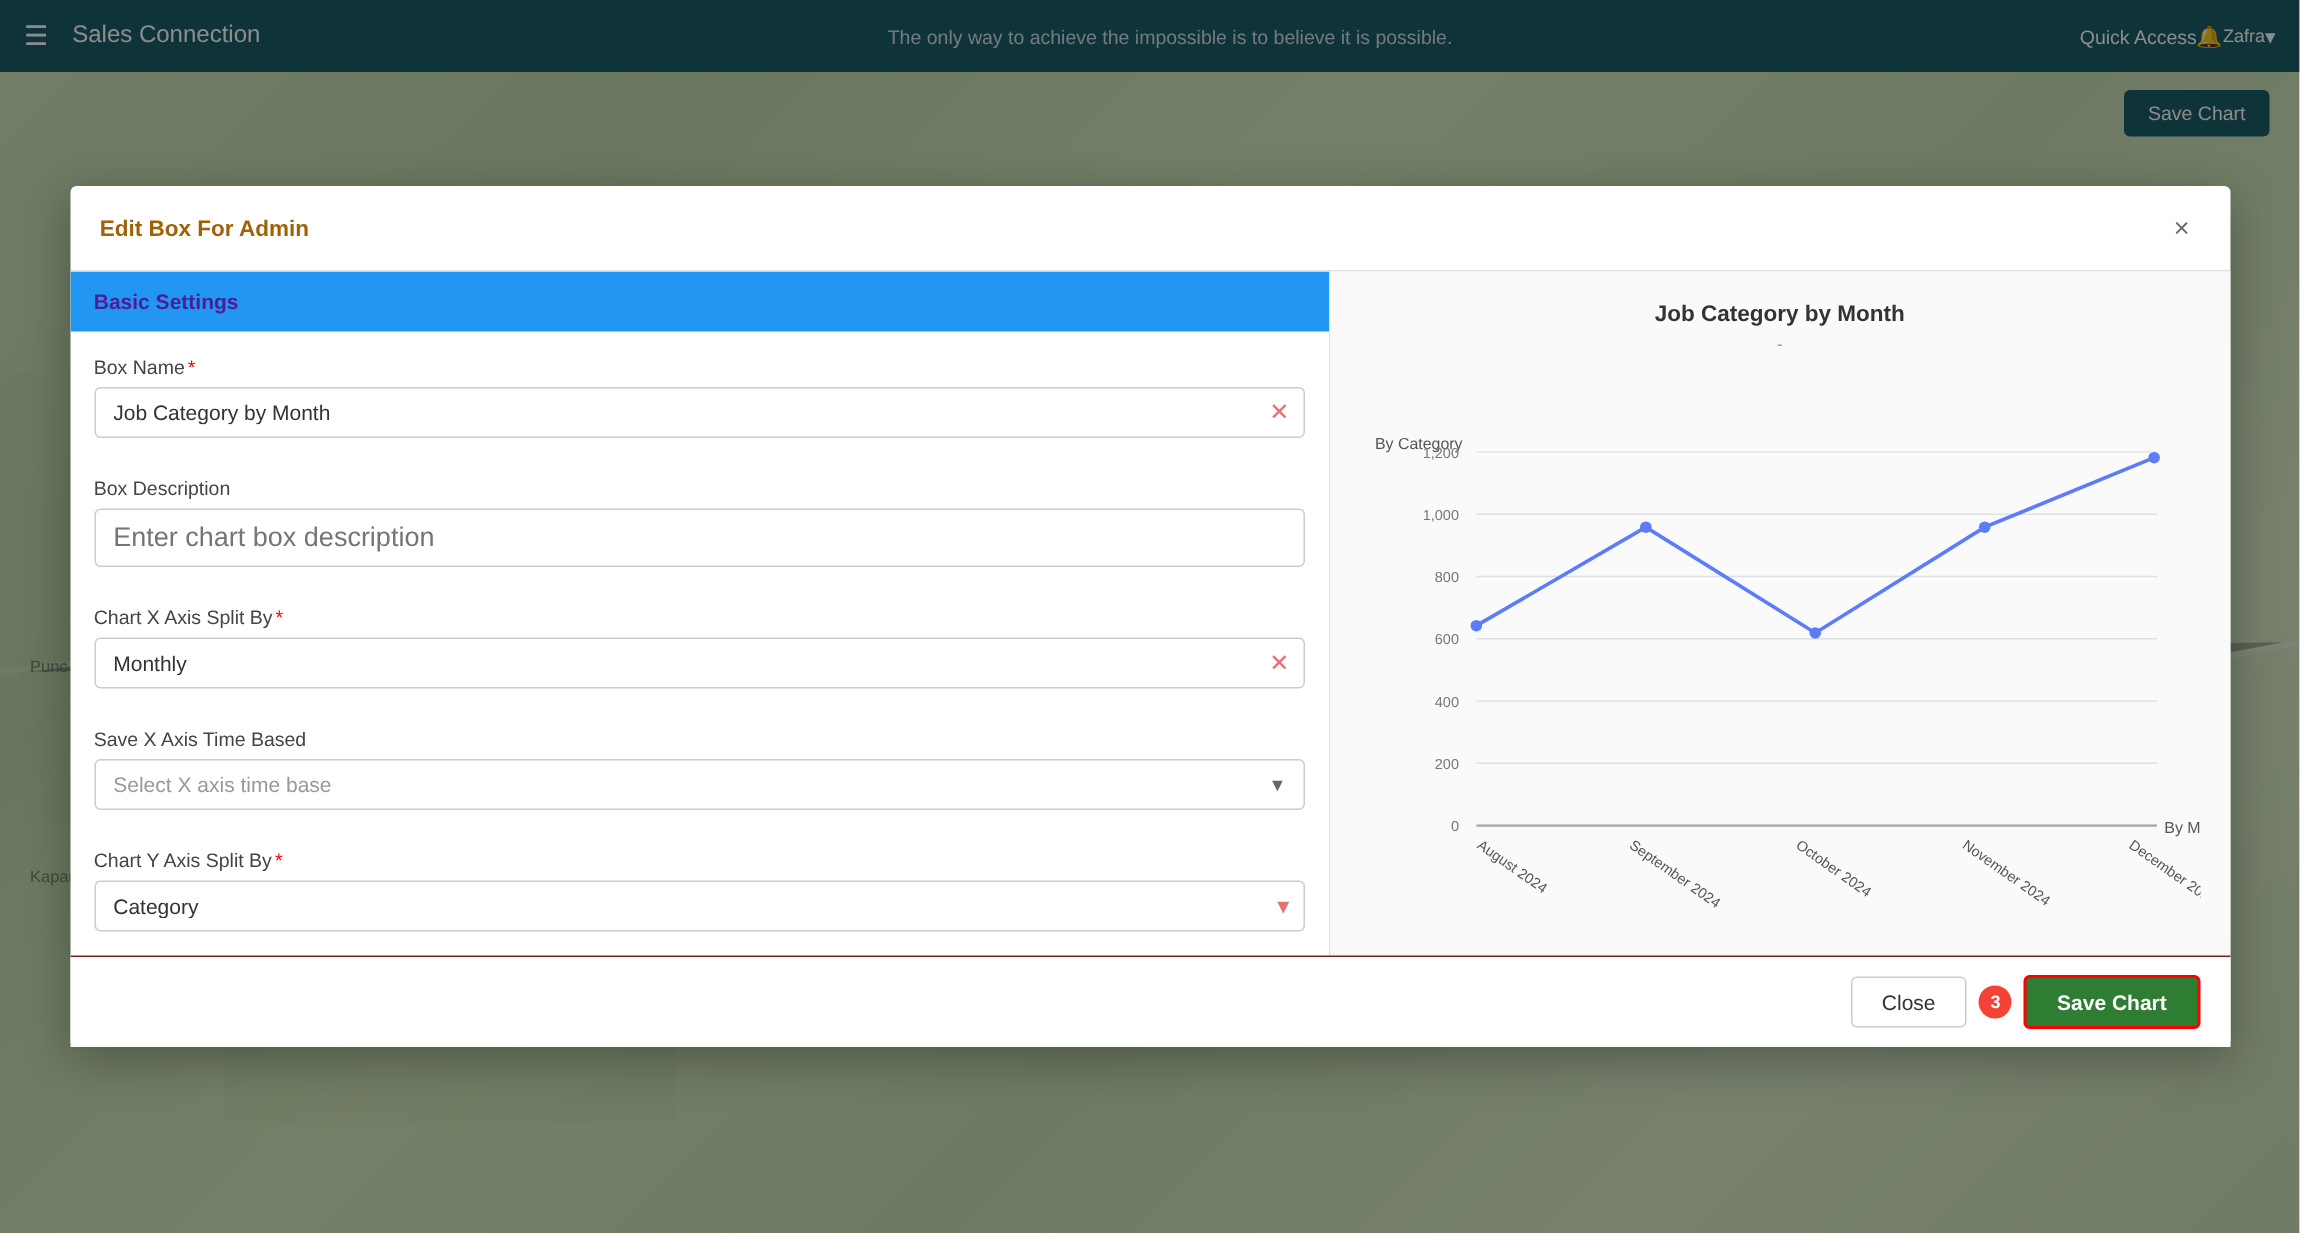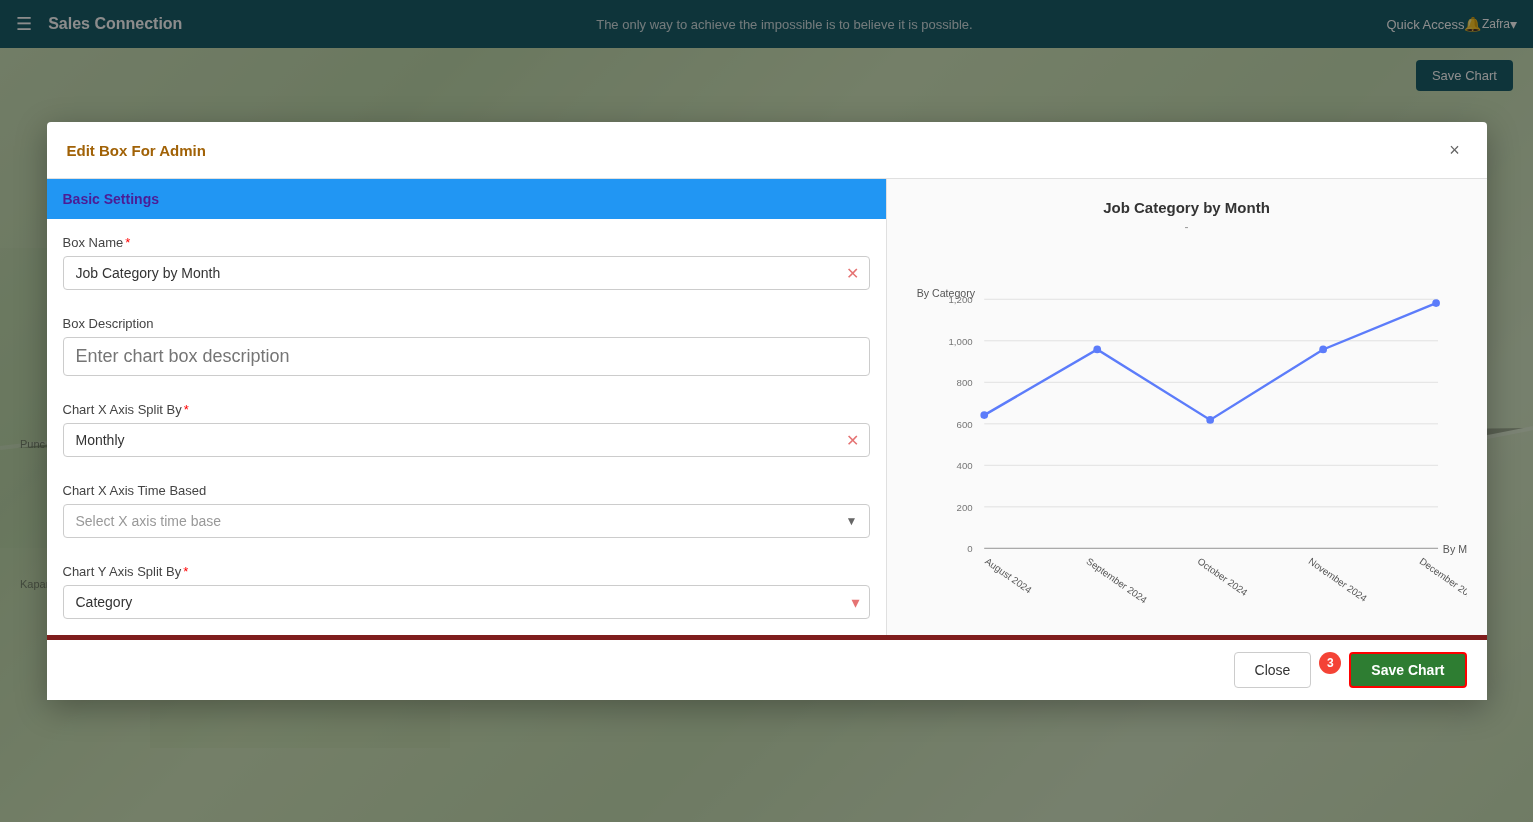--- a/index.html
+++ b/index.html
@@ -8,21 +8,21 @@
     
     .app-bg {
       position: absolute; inset: 0;
       background: #f0f0f0;
     }
     .top-nav {
       position: absolute; top: 0; left: 0; right: 0; height: 48px;
       background: #1a5f6a;
       display: flex; align-items: center; padding: 0 16px; gap: 16px;
     }
-    .top-nav-title { color: white; font-weight: bold; font-size: 16px; }
+    .top-nav-title { color: white; font-weight: normal; font-size: 16px; }
     .top-nav-motto { color: rgba(255,255,255,0.8); font-size: 13px; flex: 1; text-align: center; }
 
     
     .map-area {
       position: absolute; top: 48px; left: 0; right: 0; bottom: 0;
       background: linear-gradient(135deg, #c8ddb0 0%, #a8c890 20%, #d4e8b8 40%, #b8d4a0 60%, #e0edd0 80%, #c0d8a8 100%);
       overflow: hidden;
     }
 
     
@@ -148,22 +148,22 @@
     .chart-subtitle { text-align: center; font-size: 12px; color: #999; margin-bottom: 16px; }
 
     .chart-area {
       flex: 1; position: relative;
       min-height: 300px;
     }
 
     
     .modal-footer {
       padding: 12px 20px;
-      border-top: 5px solid #7f1d1d;
-      display: flex; justify-content: flex-end;
+      border-top: 1px solid #7f1d1d;
+      display: flex; align-items: center; justify-content: flex-end;
       gap: 8px;
       background: white;
     }
 
     .btn-close {
       padding: 8px 20px;
       border: 1px solid #ccc; border-radius: 4px;
       background: white; color: #333; cursor: pointer; font-size: 14px;
     }
 
@@ -257,21 +257,21 @@
               <label class="form-label">
                 <span>Chart X Axis Split By</span><span class="required">*</span>
               </label>
               <div class="input-with-clear">
                 <input type="text" value="Monthly" style="">
                 <button class="clear-btn">✕</button>
               </div>
             </div>
 
             <div class="form-group">
-              <label class="form-label">Chart X Axis Time Based</label>
+              <label class="form-label">Save X Axis Time Based</label>
               <div class="select-wrapper">
                 <select>
                   <option value="">Select X axis time base</option>
                   <option value="daily">Daily</option>
                   <option value="weekly">Weekly</option>
                   <option value="monthly">Monthly</option>
                   <option value="yearly">Yearly</option>
                 </select>
                 <span class="select-arrow">▼</span>
               </div>

